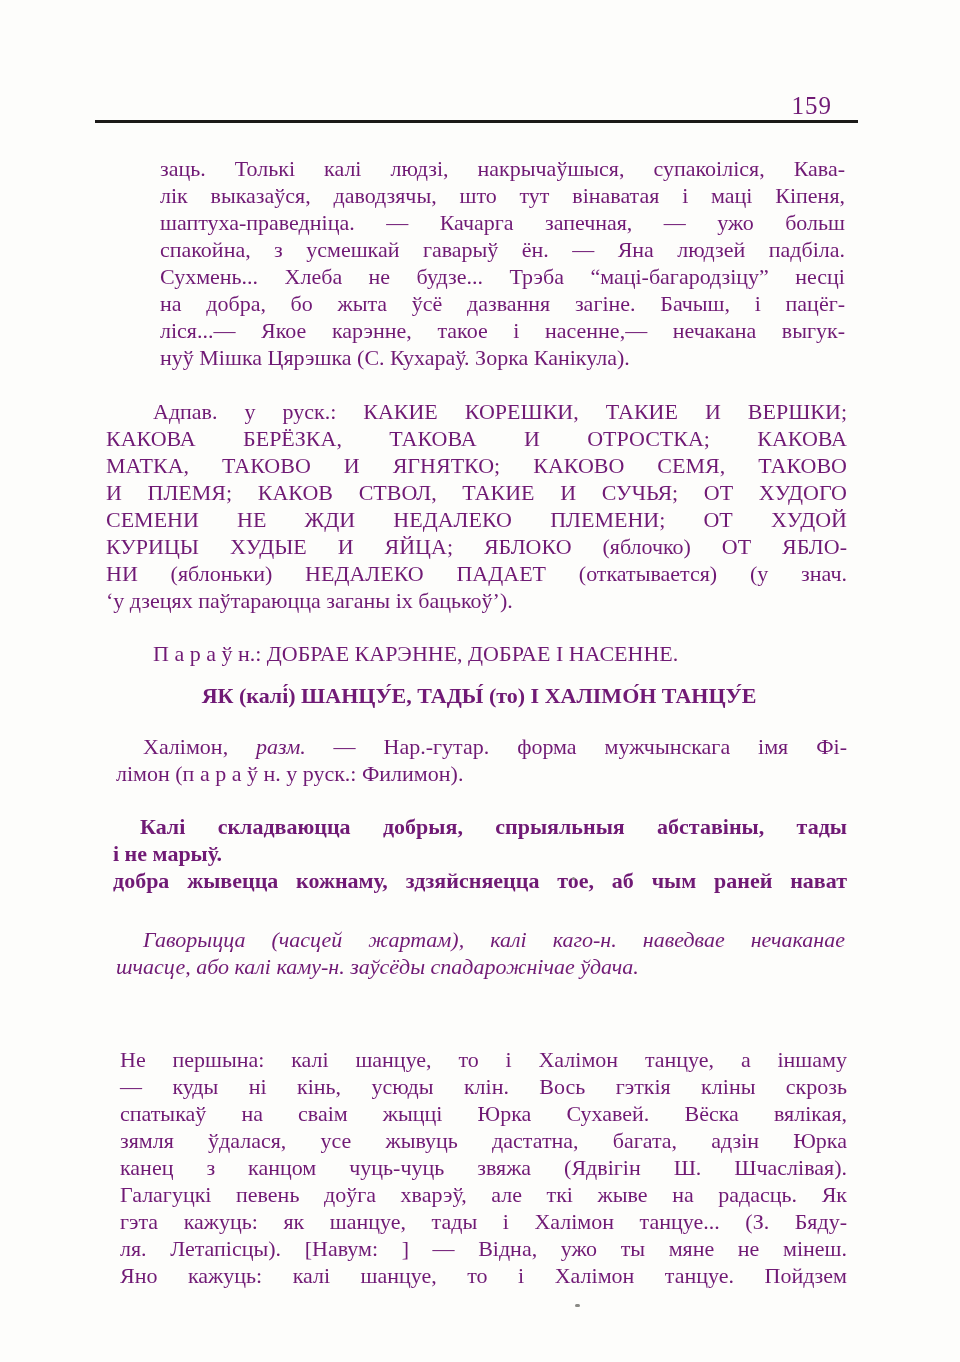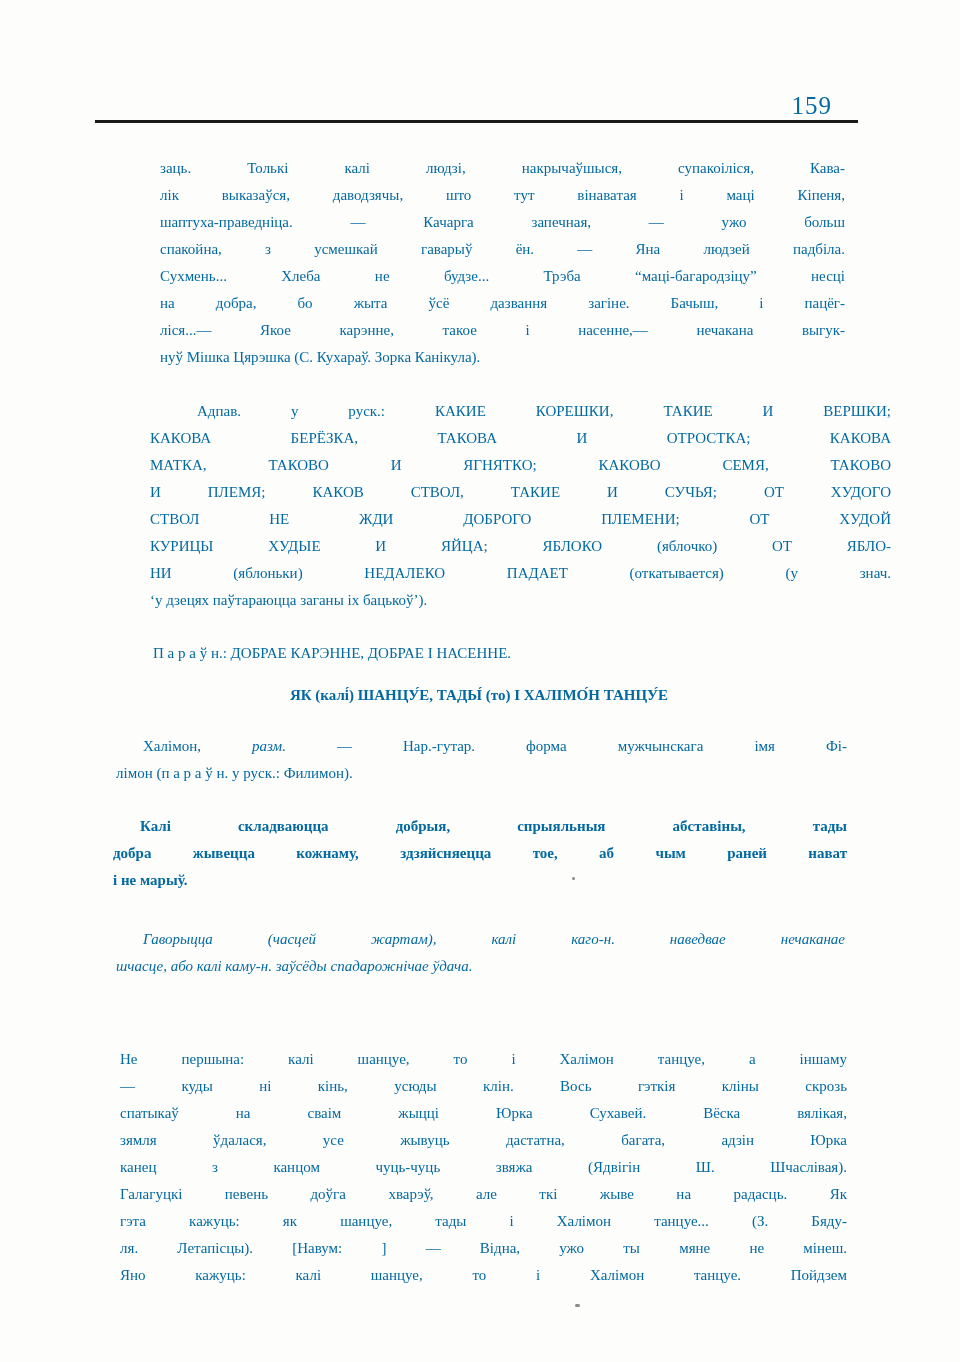--- a/index.html
+++ b/index.html
@@ -5,50 +5,50 @@
   html,body{margin:0;padding:0;}
   body{
     width:960px;height:1362px;
     background:#f2f2ee;
     font-family:"Liberation Serif","DejaVu Serif",serif;
   }
   .page{
     position:relative;
     width:960px;height:1362px;
     background:#fdfdfb;
-    color:#0369a1;
+    color:#701a75;
     overflow:hidden;
   }
   .page-number{
     position:absolute;
     left:110px;top:92px;width:722px;
     text-align:right;
     font-size:25px;
     letter-spacing:1px;
   }
   .header-rule{
     position:absolute;
     left:95px;top:120px;width:763px;height:3px;
     background:#1b1a18;
   }
   .para{
     position:absolute;
-    font-size:15px;
+    font-size:22px;
     line-height:27px;
   }
   .line{
     text-align:justify;
     text-align-last:justify;
     white-space:normal;
   }
   .line.nojust{ text-align-last:left; }
   .line .i{ font-style:italic; }
   
   .p1{ left:160px; width:685px; top:155px; }
-  .p2{ left:106px; width:741px; top:398px;margin-left:44px; }
+  .p2{ left:106px; width:741px; top:398px; }
   .p2 .line:first-child{ text-indent:47px; }
   .p3{ left:106px; width:741px; top:620px;margin-top:20px; }
   .p3 .line{ text-indent:47px; text-align-last:left; }
   .ph{ left:110px; width:738px; top:682px; font-weight:bold; }
   .ph .line{ text-align:left; text-align-last:center; }
   .p4{ left:116px; width:731px; top:733px; }
   .p4 .line:first-child{ text-indent:27px; }
   .p5{ left:113px; width:734px; top:813px; font-weight:bold; }
   .p5 .line:first-child{ text-indent:27px; }
   .p6{ left:116px; width:729px; top:926px; font-style:italic; }
@@ -77,39 +77,39 @@
         <div class="line">Сухмень... Хлеба не будзе... Трэба “маці-багародзіцу” несці</div>
         <div class="line">на добра, бо жыта ўсё дазвання загіне. Бачыш, і пацёг-</div>
         <div class="line">ліся...— Якое карэнне, такое і насенне,— нечакана выгук-</div>
         <div class="line nojust">нуў Мішка Цярэшка (С. Кухараў. Зорка Канікула).</div>
       </div>
       <div class="para p2">
         <div class="line">Адпав. у руск.: КАКИЕ КОРЕШКИ, ТАКИЕ И ВЕРШКИ;</div>
         <div class="line">КАКОВА БЕРЁЗКА, ТАКОВА И ОТРОСТКА; КАКОВА</div>
         <div class="line">МАТКА, ТАКОВО И ЯГНЯТКО; КАКОВО СЕМЯ, ТАКОВО</div>
         <div class="line">И ПЛЕМЯ; КАКОВ СТВОЛ, ТАКИЕ И СУЧЬЯ; ОТ ХУДОГО</div>
-        <div class="line">СТВОЛ НЕ ЖДИ ДОБРОГО ПЛЕМЕНИ; ОТ ХУДОЙ</div>
+        <div class="line">СЕМЕНИ НЕ ЖДИ НЕДАЛЕКО ПЛЕМЕНИ; ОТ ХУДОЙ</div>
         <div class="line">КУРИЦЫ ХУДЫЕ И ЯЙЦА; ЯБЛОКО (яблочко) ОТ ЯБЛО-</div>
         <div class="line">НИ (яблоньки) НЕДАЛЕКО ПАДАЕТ (откатывается) (у знач.</div>
         <div class="line nojust">‘у дзецях паўтараюцца заганы іх бацькоў’).</div>
       </div>
       <div class="para p3">
         <div class="line nojust">П а р а ў н.:  ДОБРАЕ КАРЭННЕ, ДОБРАЕ І НАСЕННЕ.</div>
       </div>
       <div class="para ph">
         <div class="line nojust">ЯК (калі́) ШАНЦУ́Е, ТАДЫ́ (то) І ХАЛІМО́Н ТАНЦУ́Е</div>
       </div>
       <div class="para p4">
         <div class="line"><span>Халімон, </span><span class="i">разм.</span><span> — Нар.-гутар. форма мужчынскага імя Фі-</span></div>
         <div class="line nojust">лімон (п а р а ў н.  у руск.: Филимон).</div>
       </div>
       <div class="para p5">
         <div class="line">Калі складваюцца добрыя, спрыяльныя абставіны, тады</div>
+        <div class="line nojust">і не марыў.</div>
         <div class="line">добра жывецца кожнаму, здзяйсняецца тое, аб чым раней нават</div>
-        <div class="line nojust">і не марыў.</div>
       </div>
       <div class="para p6">
         <div class="line">Гаворыцца (часцей жартам), калі каго-н. наведвае нечаканае</div>
         <div class="line nojust">шчасце, або калі каму-н. заўсёды спадарожнічае ўдача.</div>
       </div>
       <div class="para p7">
         <div class="line">Не першына: калі шанцуе, то і Халімон танцуе, а іншаму</div>
         <div class="line">— куды ні кінь, усюды клін. Вось гэткія кліны скрозь</div>
         <div class="line">спатыкаў на сваім жыцці Юрка Сухавей. Вёска вялікая,</div>
         <div class="line">зямля ўдалася, усе жывуць дастатна, багата, адзін Юрка</div>

